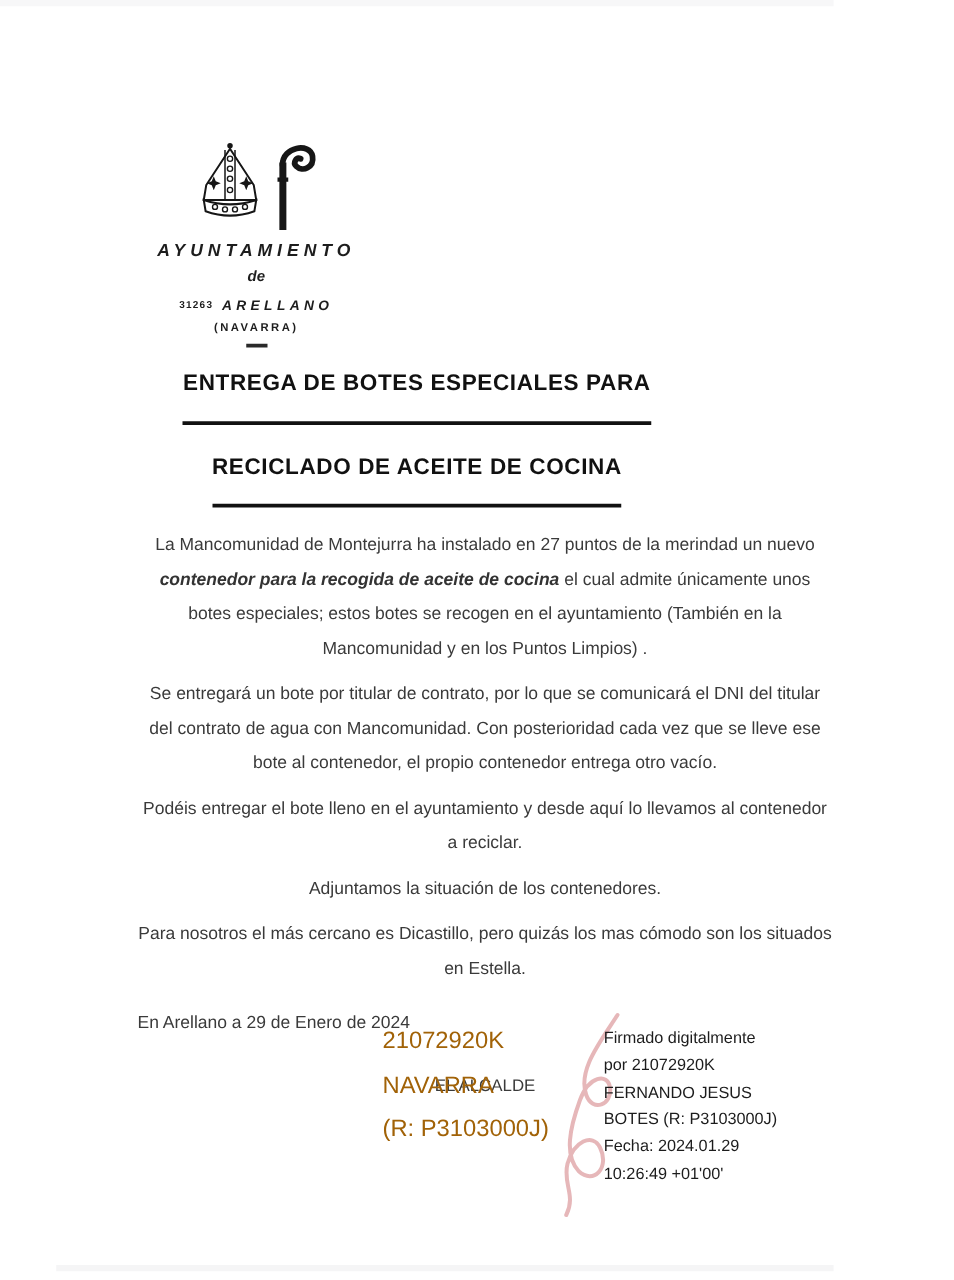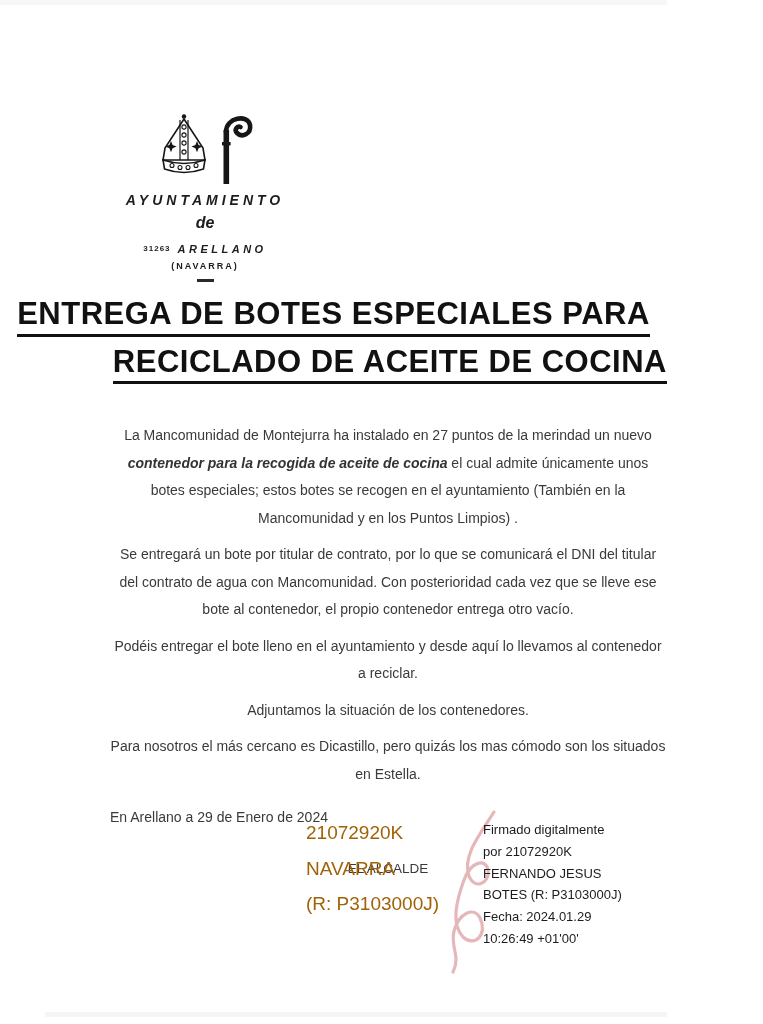--- a/index.html
+++ b/index.html
@@ -8,34 +8,34 @@
     position:relative; width:667px; height:1024px; background:#ffffff;
     font-family:"Liberation Sans", sans-serif; color:#333; overflow:hidden;
   }
   .edge-top { position:absolute; top:0; left:0; right:0; height:5px; background:#f7f7f8; }
   .edge-bottom { position:absolute; top:1012px; left:45px; right:0; height:5px; background:#f5f5f6; }
 
   
   .letterhead { position:absolute; left:55px; top:112px; width:300px; text-align:center; color:#1d1d1d; }
   .logo { display:block; margin:0 auto 2px auto; }
   .org-name { font-size:14px; font-weight:bold; font-style:italic; letter-spacing:4px; margin-top:2px; }
-  .org-de { font-size:16px; font-weight:bold; font-style:italic; margin-top:6px; }
+  .org-de { font-size:12px; font-weight:bold; font-style:italic; margin-top:6px; }
   .org-town-line { margin-top:7px; white-space:nowrap; }
   .org-pc { font-size:8px; font-weight:bold; letter-spacing:1px; margin-right:7px; vertical-align:2px; }
   .org-town { font-size:11px; font-weight:bold; font-style:italic; letter-spacing:3.5px; }
   .org-prov { font-size:9px; font-weight:bold; letter-spacing:2px; margin-top:4px; }
   .org-dash { width:17px; height:3px; background:#2a2a2a; margin:8px auto 0 auto; }
 
   
   .title-block { position:absolute; left:0; right:0; top:296px; text-align:center; color:#111; }
   .title-line { display:block; margin-top:0; }
-  .title-line + .title-line { margin-top:7px;text-align:right; }
+  .title-line + .title-line { margin-top:23px; }
   .title-line span {
-    display:inline-block; font-size:31px; font-weight:bold; letter-spacing:0.5px;
-    border-bottom:3px solid #111; padding-bottom:2px; line-height:1.15;
+    display:inline-block; font-size:18px; font-weight:bold; letter-spacing:0.5px;
+    border-bottom:3px solid #111; padding-bottom:20px; line-height:1.15;
   }
 
   
   .body-block { position:absolute; left:110px; top:422px; width:556px; font-size:14px; line-height:27.5px; color:#3a3a3a; }
   .body-block p { margin:0 0 9px 0;text-align:center; }
   .em-bi { font-weight:bold; font-style:italic; color:#333; }
   .dateline { margin-top:16px; font-size:14px; color:#3a3a3a; }
   .signer-role { text-align:center; margin-top:23px; font-size:13.5px; color:#3a3a3a; }
 
   

